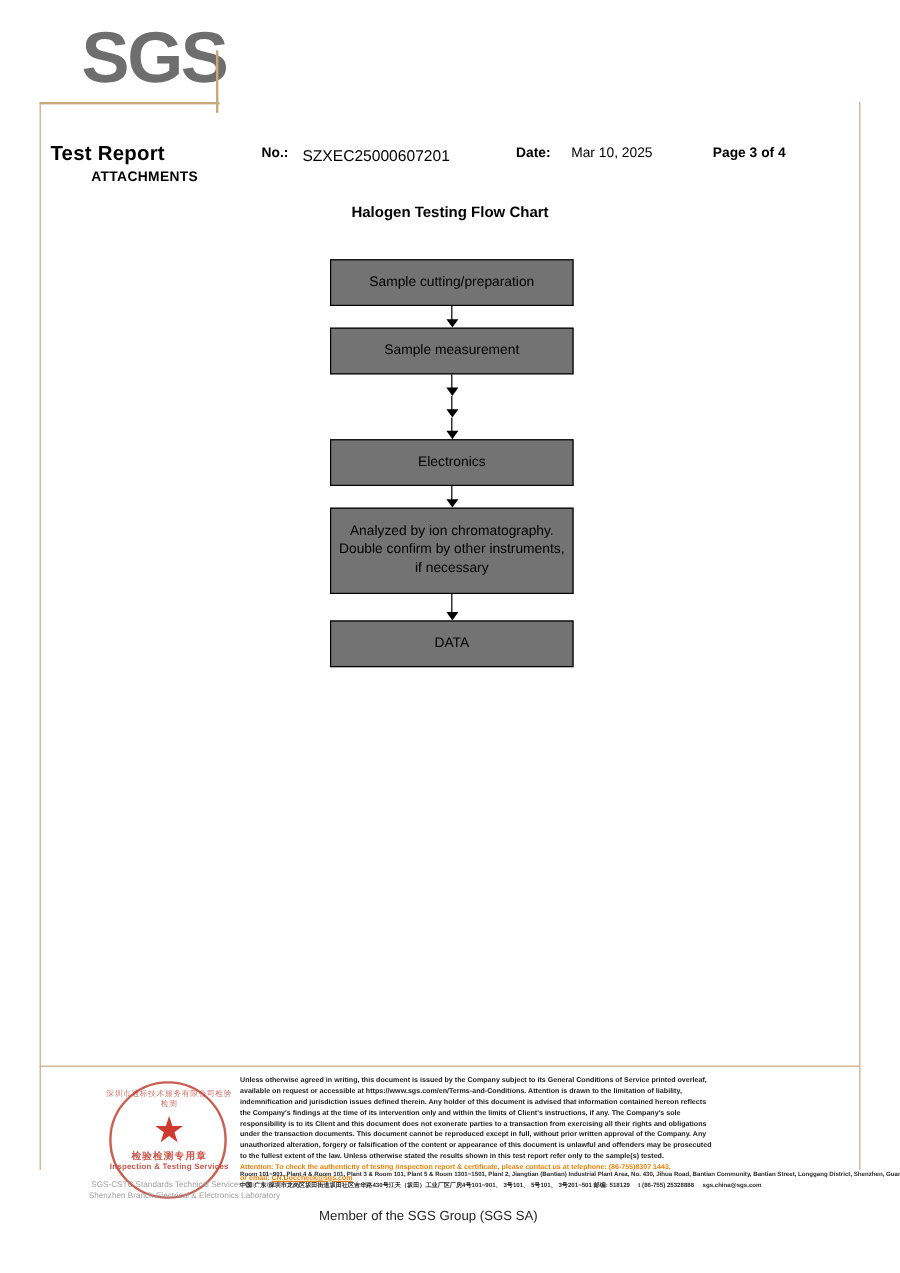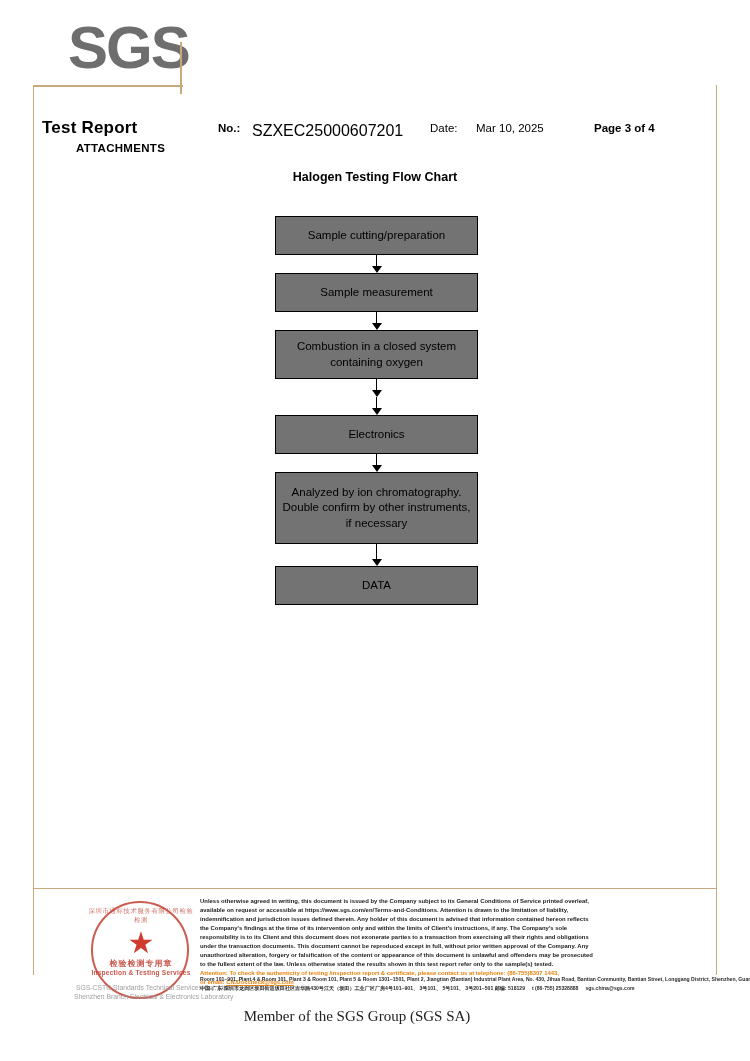--- a/index.html
+++ b/index.html
@@ -85,28 +85,28 @@
     position: absolute;
     left: 218px;
     top: 4px;
     font-size: 11.5px;
     font-weight: bold;
   }
   #value-no {
     position: absolute;
     left: 252px;
     top: 4px;
-    font-size: 16px;
+    font-size: 13px;
   }
   #label-date {
     position: absolute;
     left: 430px;
     top: 4px;
     font-size: 11.5px;
-    font-weight: normal;
+    font-weight: bold;
     text-align: center;
   }
   #value-date {
     position: absolute;
     left: 476px;
     top: 4px;
     font-size: 11.5px;
   }
   #value-page {
     position: absolute;
@@ -305,25 +305,24 @@
     font-weight: bold;
   }
   .addr-line .sep { display: inline-block; width: 7px; }
 
   #member-line {
     position: absolute;
     left: 0;
     top: 1008px;
     width: 750px;
     text-align: center;
-    font-size: 15px;
+    font-size: 11px;
     color: #222222;
     padding-right: 36px;
     box-sizing: border-box;
-    font-family: Liberation Serif, serif;
   }
 </style>
 </head>
 <body>
 
 <div id="page">
 
   <div class="edge-rule edge-left"></div>
   <div class="edge-rule edge-right"></div>
 
@@ -358,23 +357,20 @@
 
     <div class="flow-node h-40">
       <span>Sample measurement</span>
     </div>
 
     <div class="flow-arrow">
       <div class="shaft"></div>
       <div class="head"></div>
     </div>
 
-    <div class="flow-node h-50">
-      <span>Combustion in a closed system containing oxygen</span>
-    </div>
 
     <div class="flow-arrow">
       <div class="shaft"></div>
       <div class="head"></div>
     </div>
 
 
     <div class="flow-arrow">
       <div class="shaft"></div>
       <div class="head"></div>

